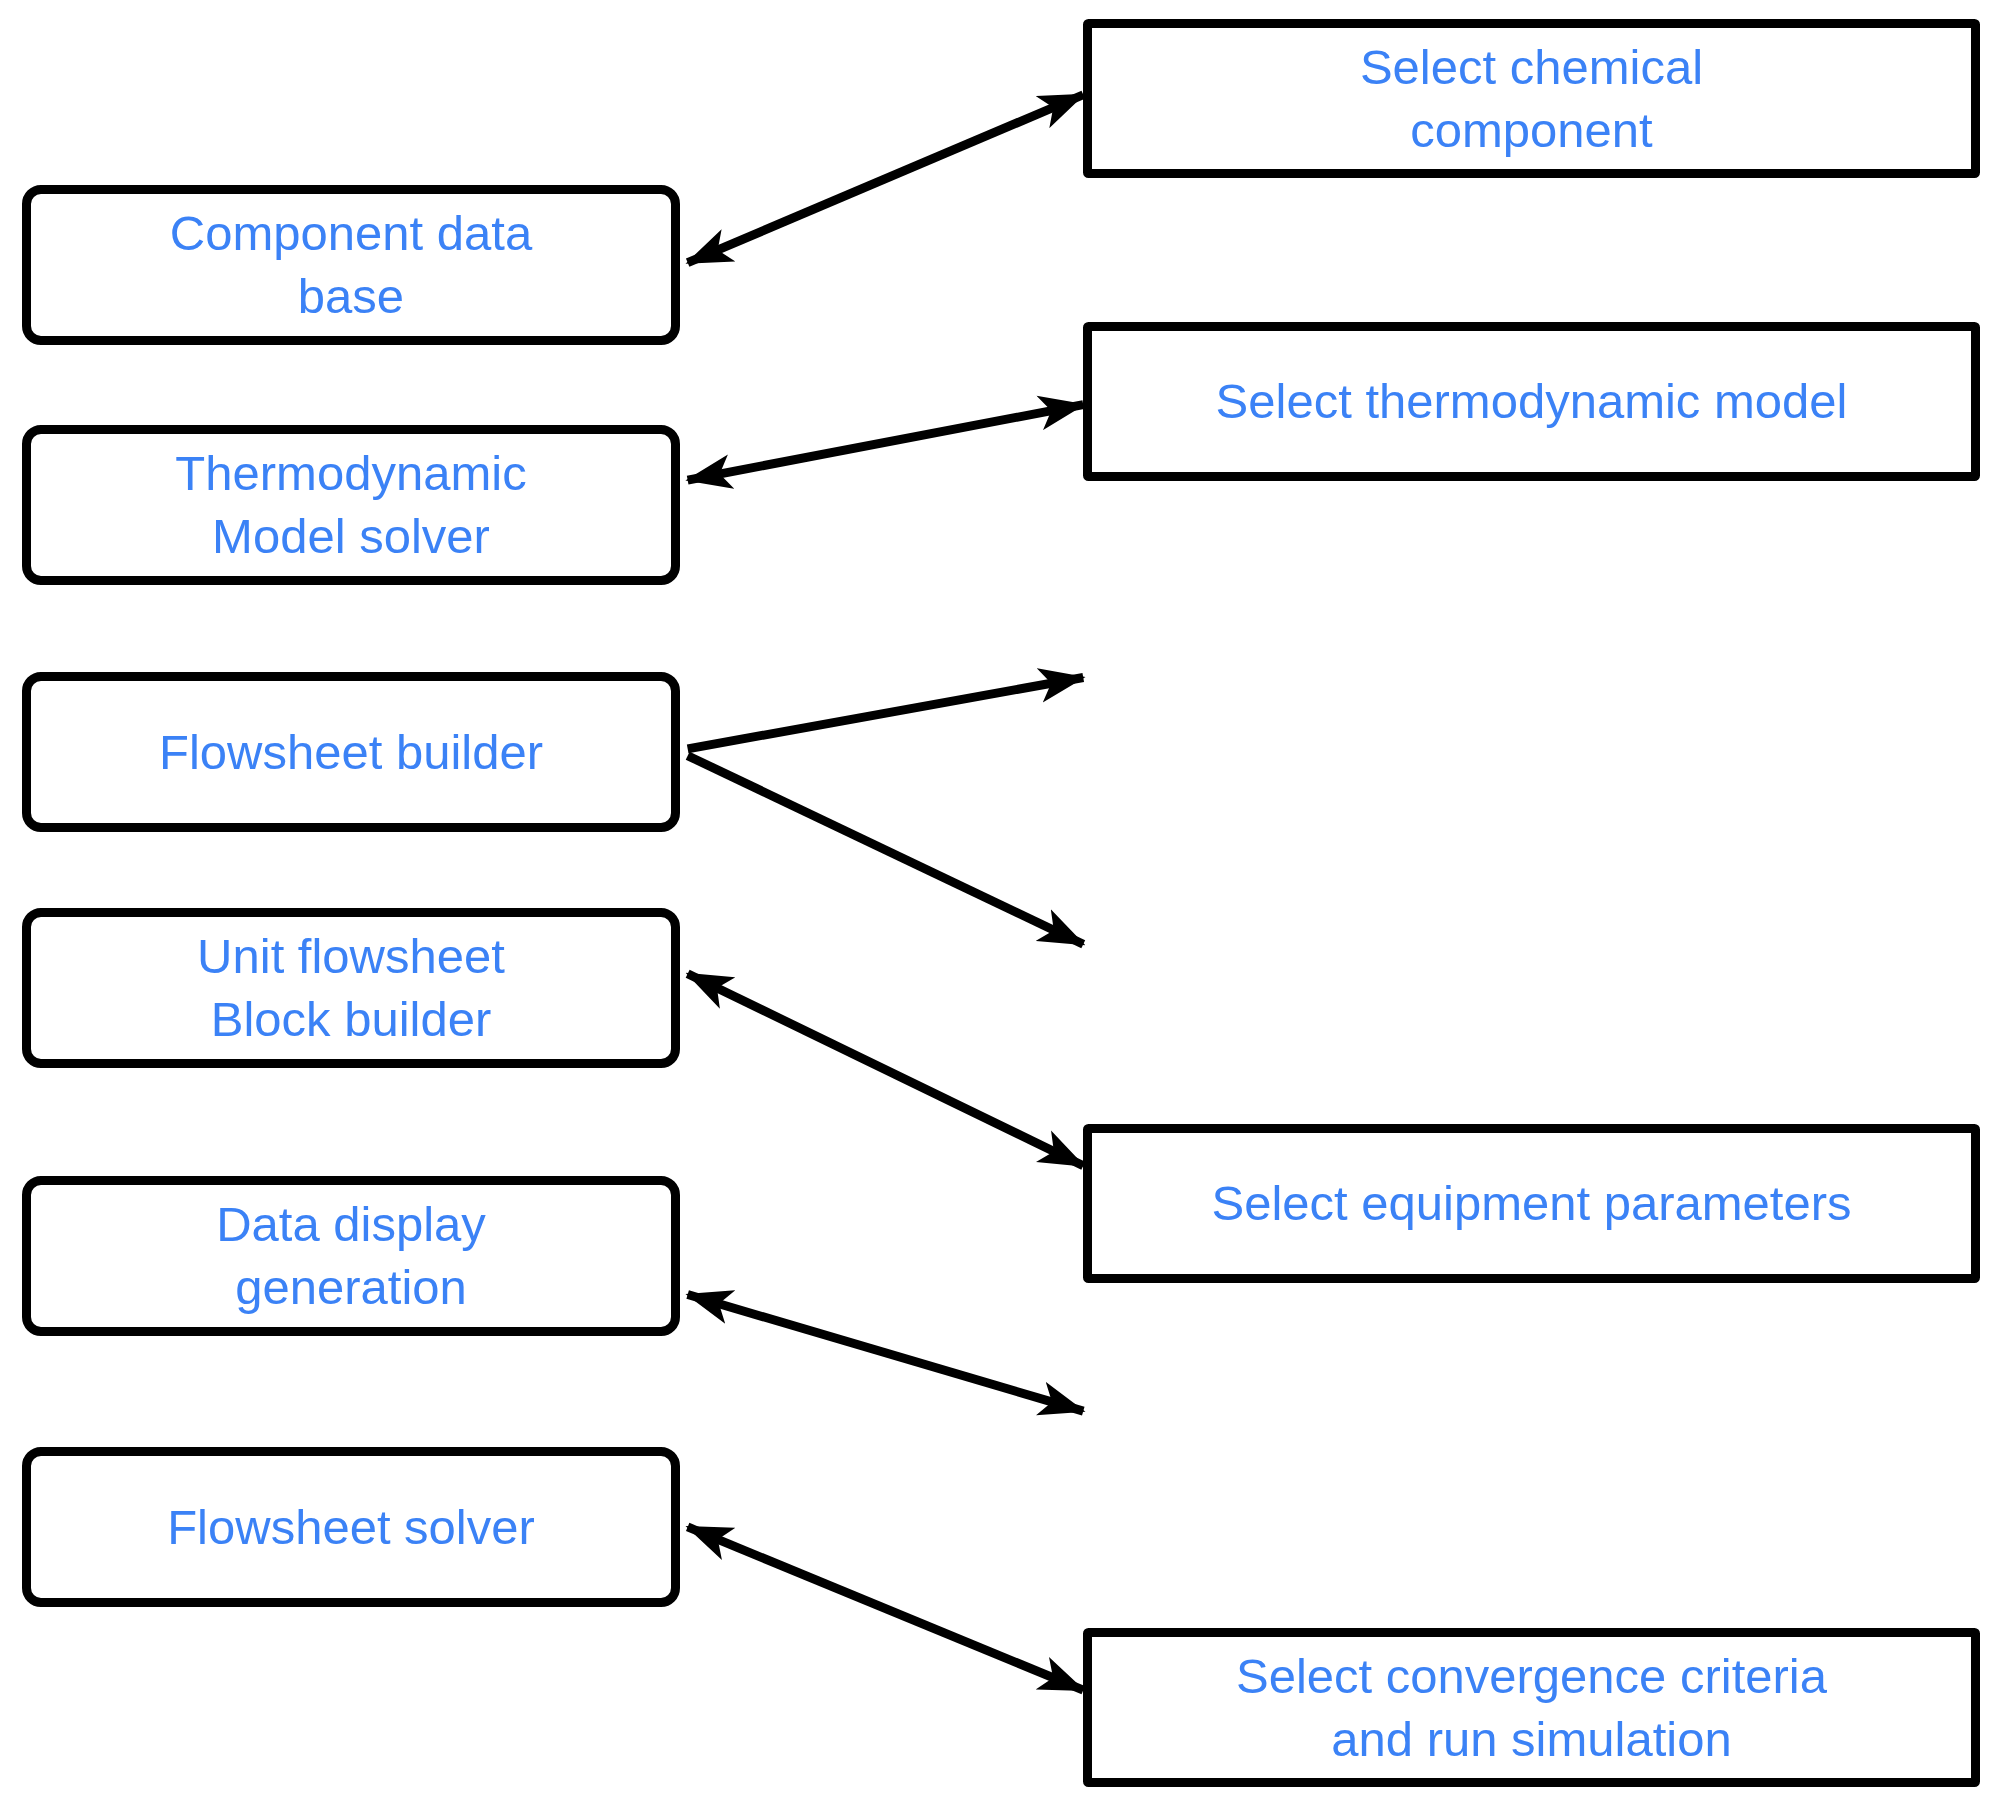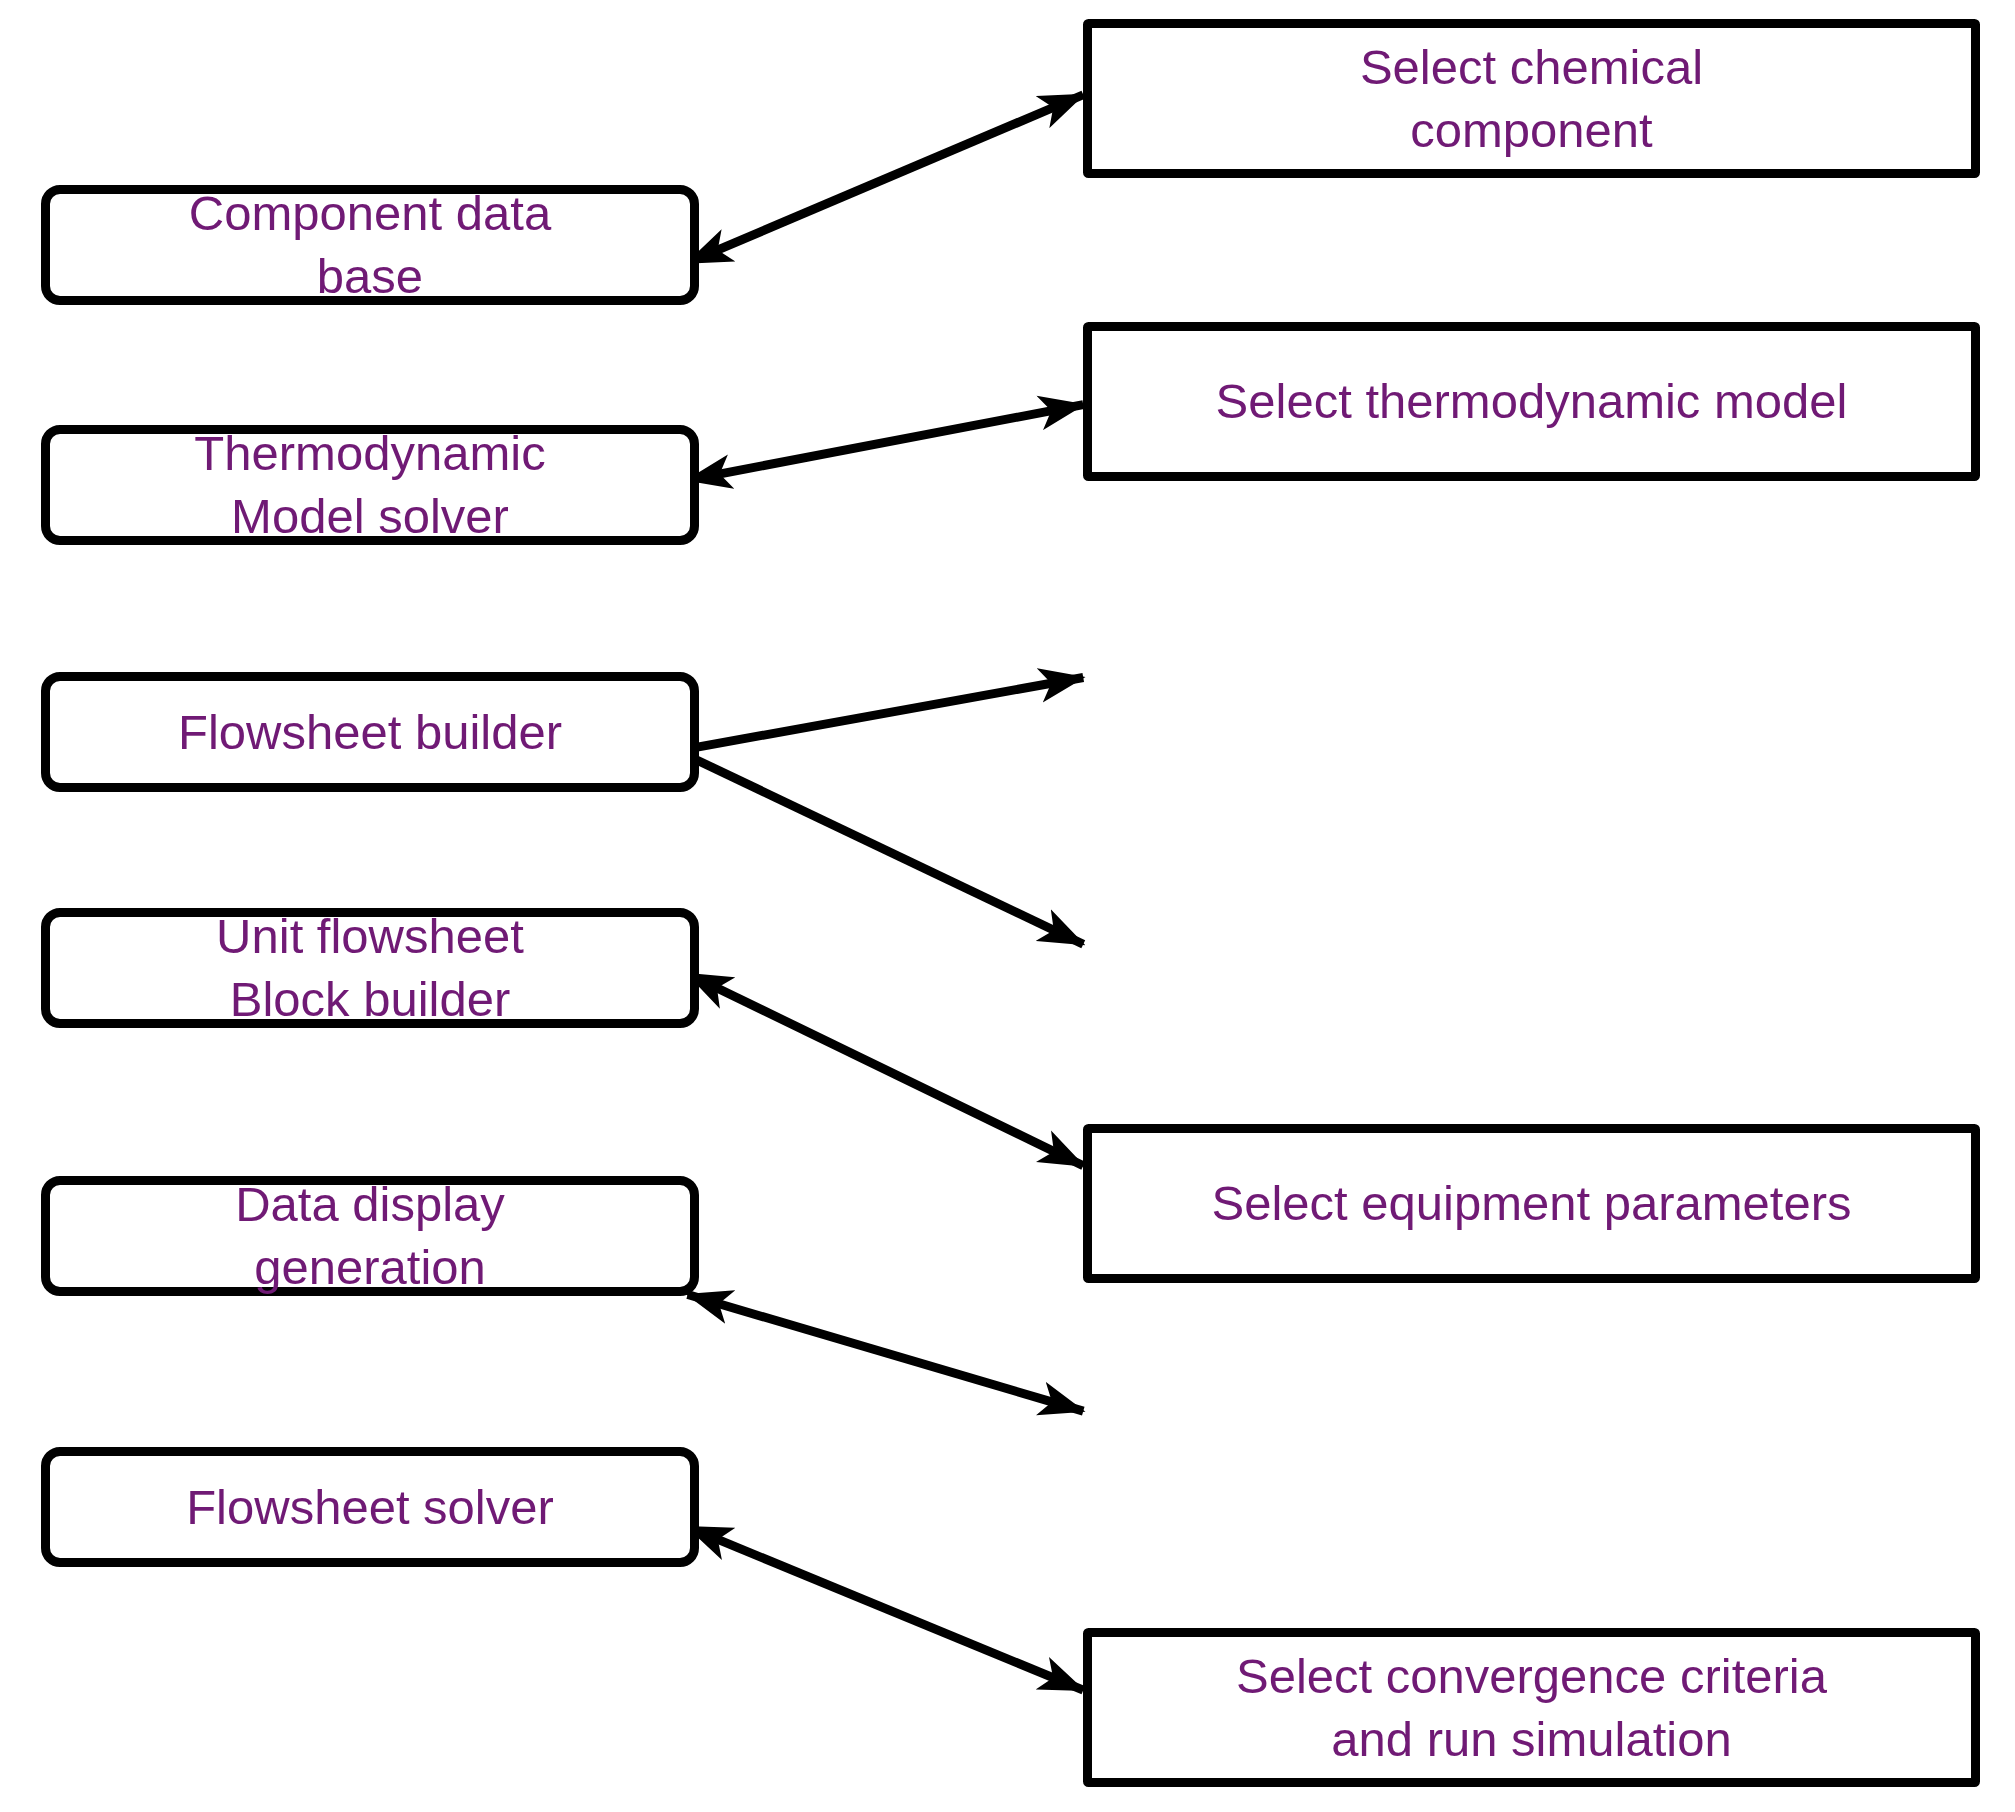--- a/index.html
+++ b/index.html
@@ -17,27 +17,27 @@
   .box {
     position: absolute;
     box-sizing: border-box;
     border: 9.6px solid #000000;
     border-radius: 5.5px;
     background: #ffffff;
     display: flex;
     align-items: center;
     justify-content: center;
     text-align: center;
-    color: #701a75;
+    color: #3b82f6;
     font-size: 49px;
     line-height: 1.28;
     white-space: pre-line;
     z-index: 2;
   }
-  .box.left  { left: 41px;  width: 658px;  height: 120px; border-radius: 19px; }
+  .box.left  { left: 22px;  width: 658px;  height: 160px; border-radius: 19px; }
   .box.right { left: 1083px; width: 897px; height: 159px; }
 
   #arrow-layer {
     position: absolute;
     left: 0; top: 0;
     width: 2015px;
     height: 1813px;
     z-index: 1;
   }
   #arrow-layer path.shaft {

